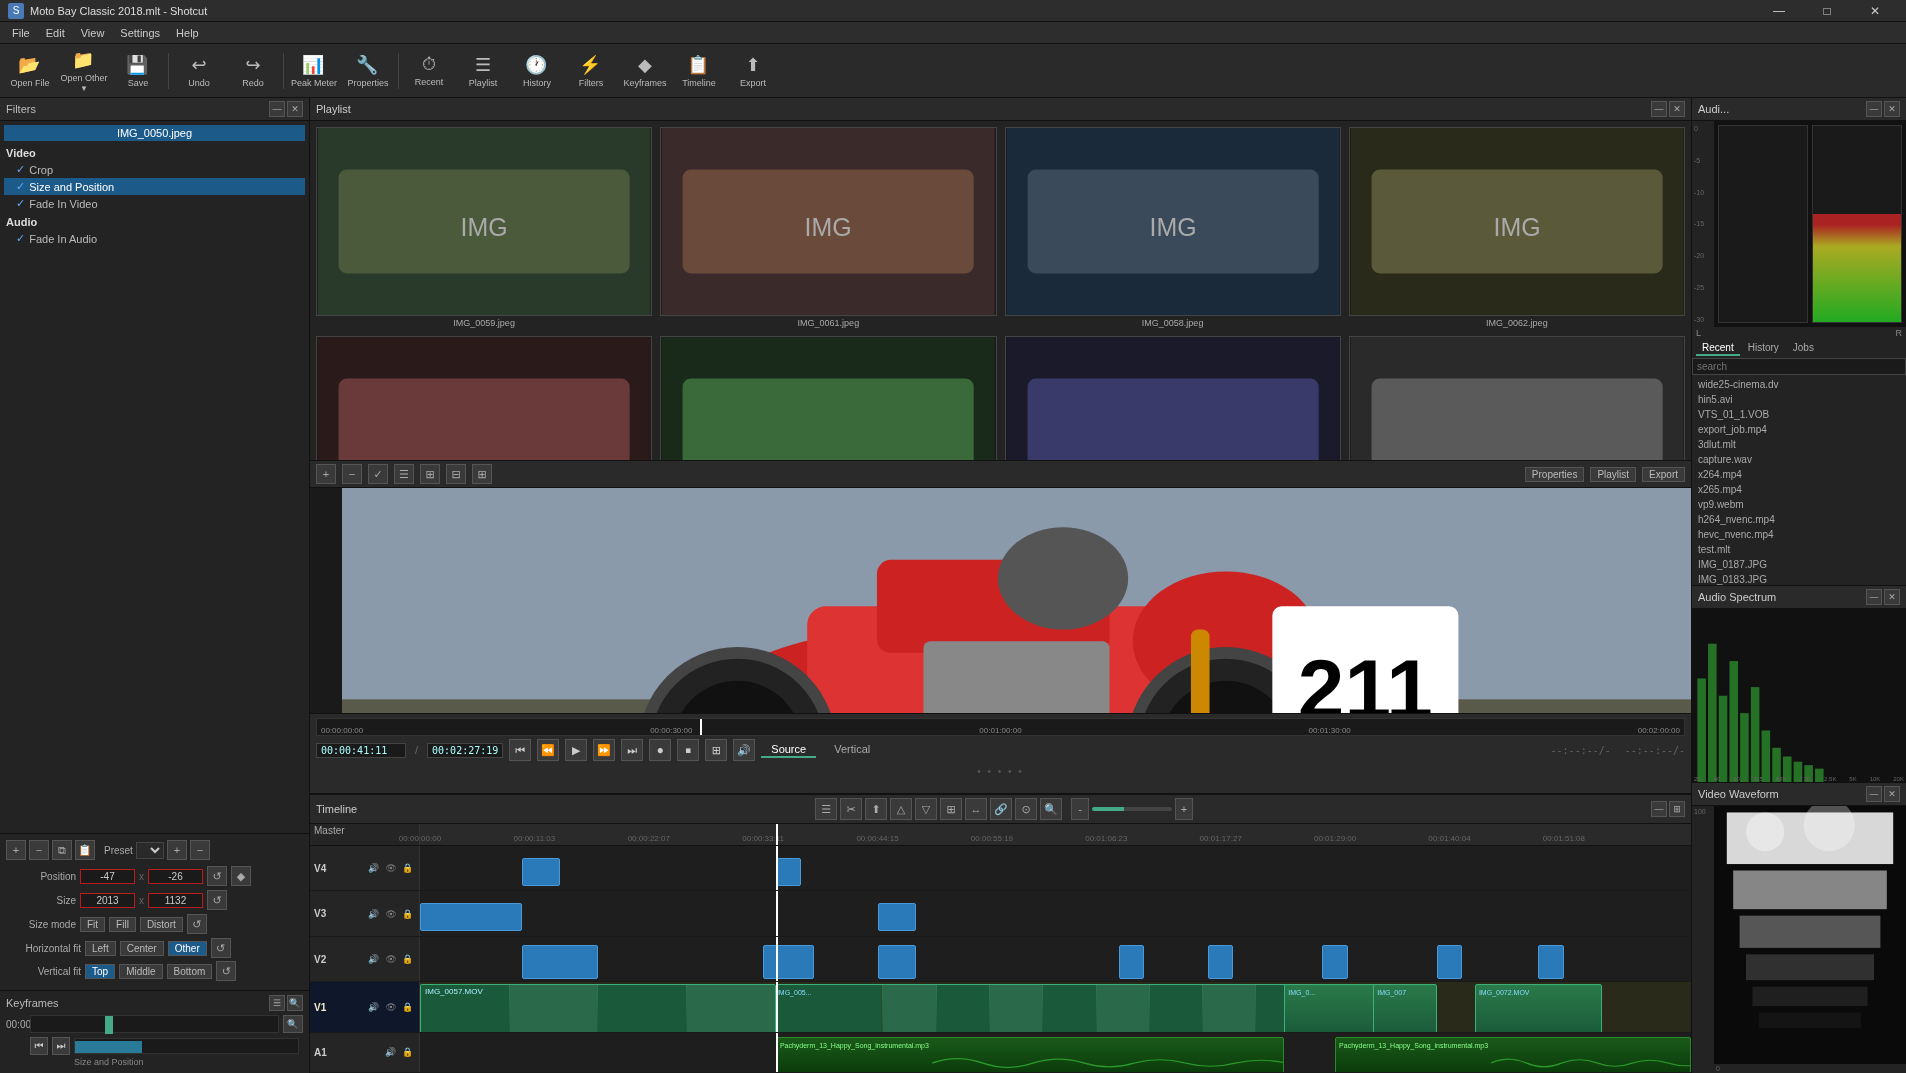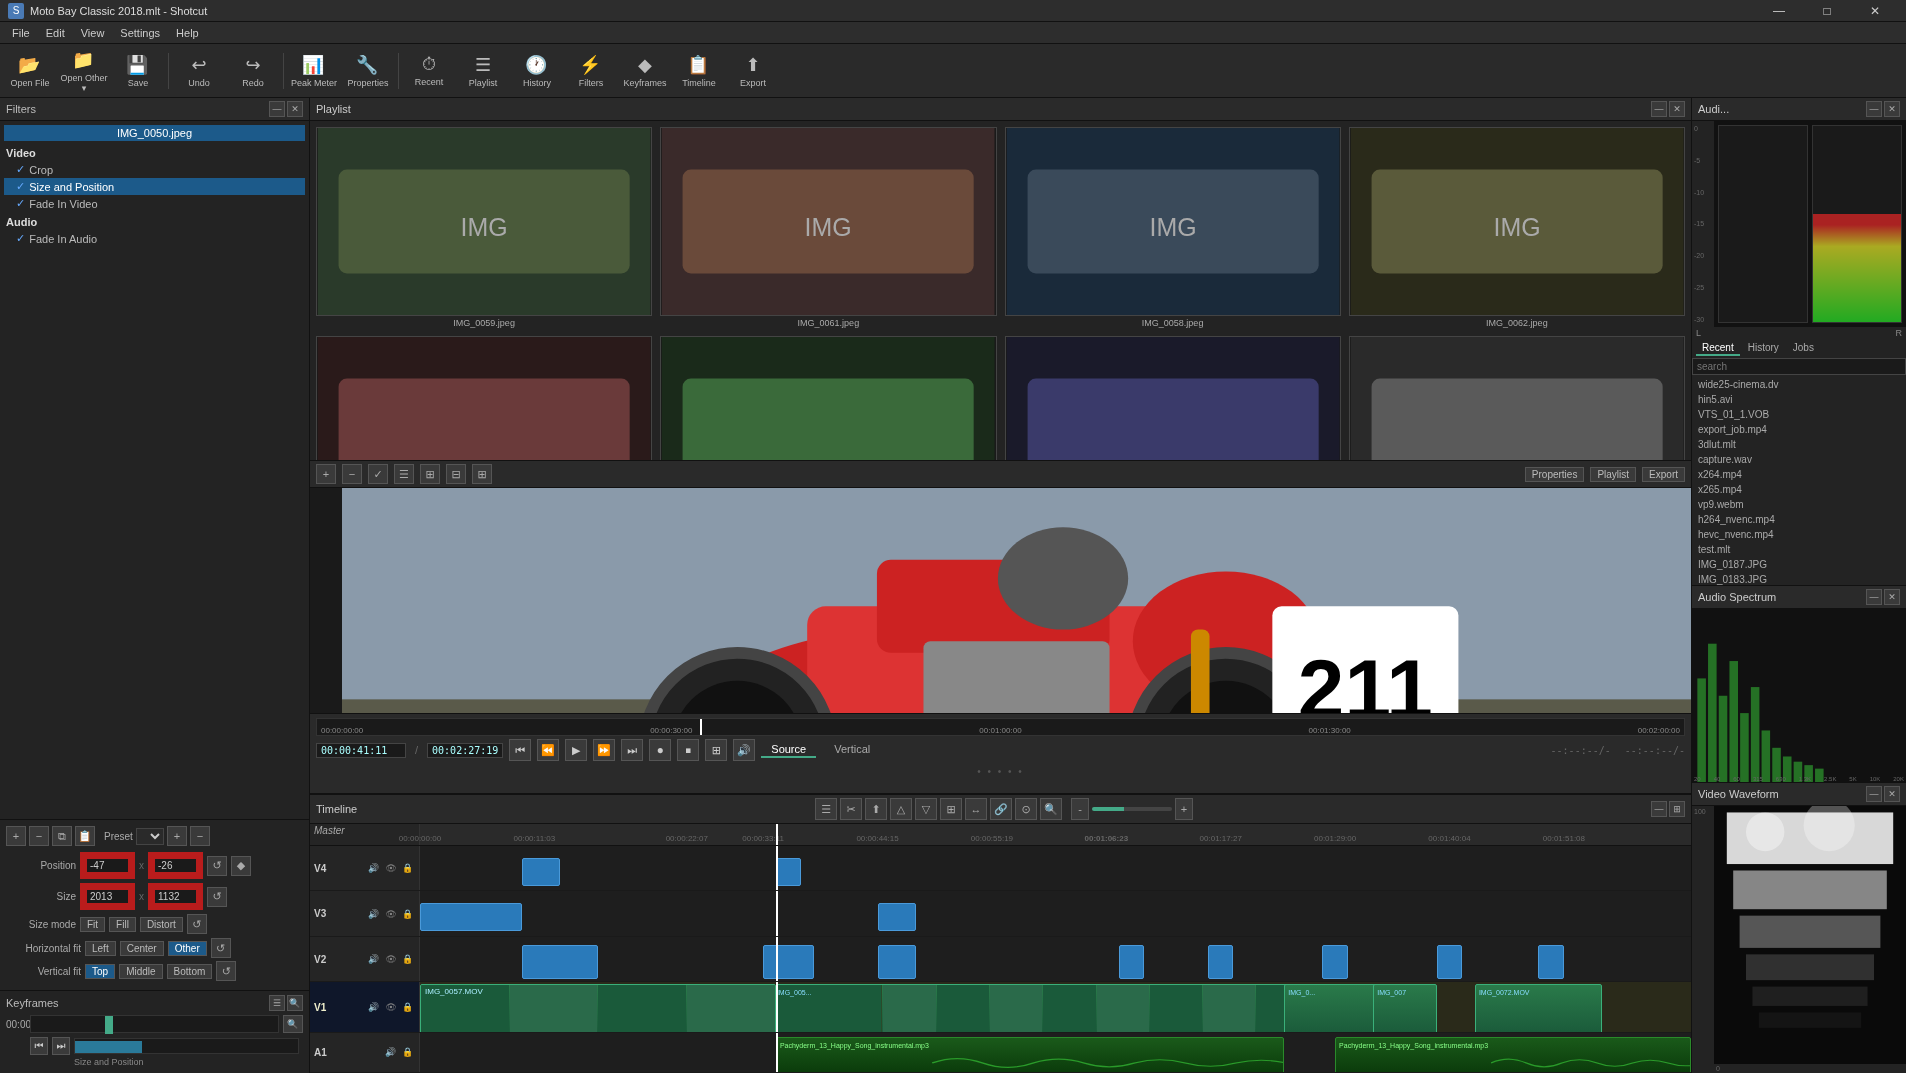--- a/index.html
+++ b/index.html
@@ -185,25 +185,26 @@
       gap: 4px;
     }
     .ctrl-label {
       width: 70px;
       font-size: 10px;
       color: #aaa;
       text-align: right;
     }
     .ctrl-input {
       background: #1a1a1a;
-      border: 7px solid #b91c1c;
+      border: 1px solid #b91c1c;
       color: #ccc;
       padding: 1px 3px;
       font-size: 10px;
       width: 55px;
+      text-align: center;
     }
     .ctrl-dropdown {
       background: #2a2a2a;
       border: 1px solid #444;
       color: #ccc;
       padding: 1px 3px;
       font-size: 10px;
       flex: 1;
     }
     .ctrl-btn-small {
@@ -444,21 +445,20 @@
       display: flex;
       background: #2a2a2a;
       border-bottom: 1px solid #111;
       overflow: hidden;
     }
     .tl-track-labels {
       width: 110px;
       min-width: 110px;
       background: #252525;
       border-right: 1px solid #333;
-      font-style: italic;
     }
     .tl-ruler-marks {
       flex: 1;
       position: relative;
       display: flex;
       align-items: flex-end;
       padding-bottom: 2px;
     }
     .ruler-time {
       position: absolute;
@@ -1002,25 +1002,25 @@
         </div>
       </div>
 
       <div id="timeline-ruler">
         <div class="tl-track-labels">
           <span style="font-size:10px;color:#aaa;padding-left:4px;">Master</span>
         </div>
         <div class="tl-ruler-marks">
           <span class="ruler-time" style="left:0%;">00:00:00:00</span>
           <span class="ruler-time" style="left:9%;">00:00:11:03</span>
-          <span class="ruler-time" style="left:18%;margin-left:38px;">00:00:22:07</span>
+          <span class="ruler-time" style="left:18%;">00:00:22:07</span>
           <span class="ruler-time" style="left:27%;">00:00:33:11</span>
           <span class="ruler-time" style="left:36%;">00:00:44:15</span>
           <span class="ruler-time" style="left:45%;">00:00:55:19</span>
-          <span class="ruler-time" style="left:54%;font-weight:bold;">00:01:06:23</span>
+          <span class="ruler-time" style="left:54%;">00:01:06:23</span>
           <span class="ruler-time" style="left:63%;margin-top:24px;">00:01:17:27</span>
           <span class="ruler-time" style="left:72%;">00:01:29:00</span>
           <span class="ruler-time" style="left:81%;">00:01:40:04</span>
           <span class="ruler-time" style="left:90%;">00:01:51:08</span>
 
           <div class="playhead" style="left:28%;"></div>
         </div>
       </div>
 
       <div id="timeline-tracks">

